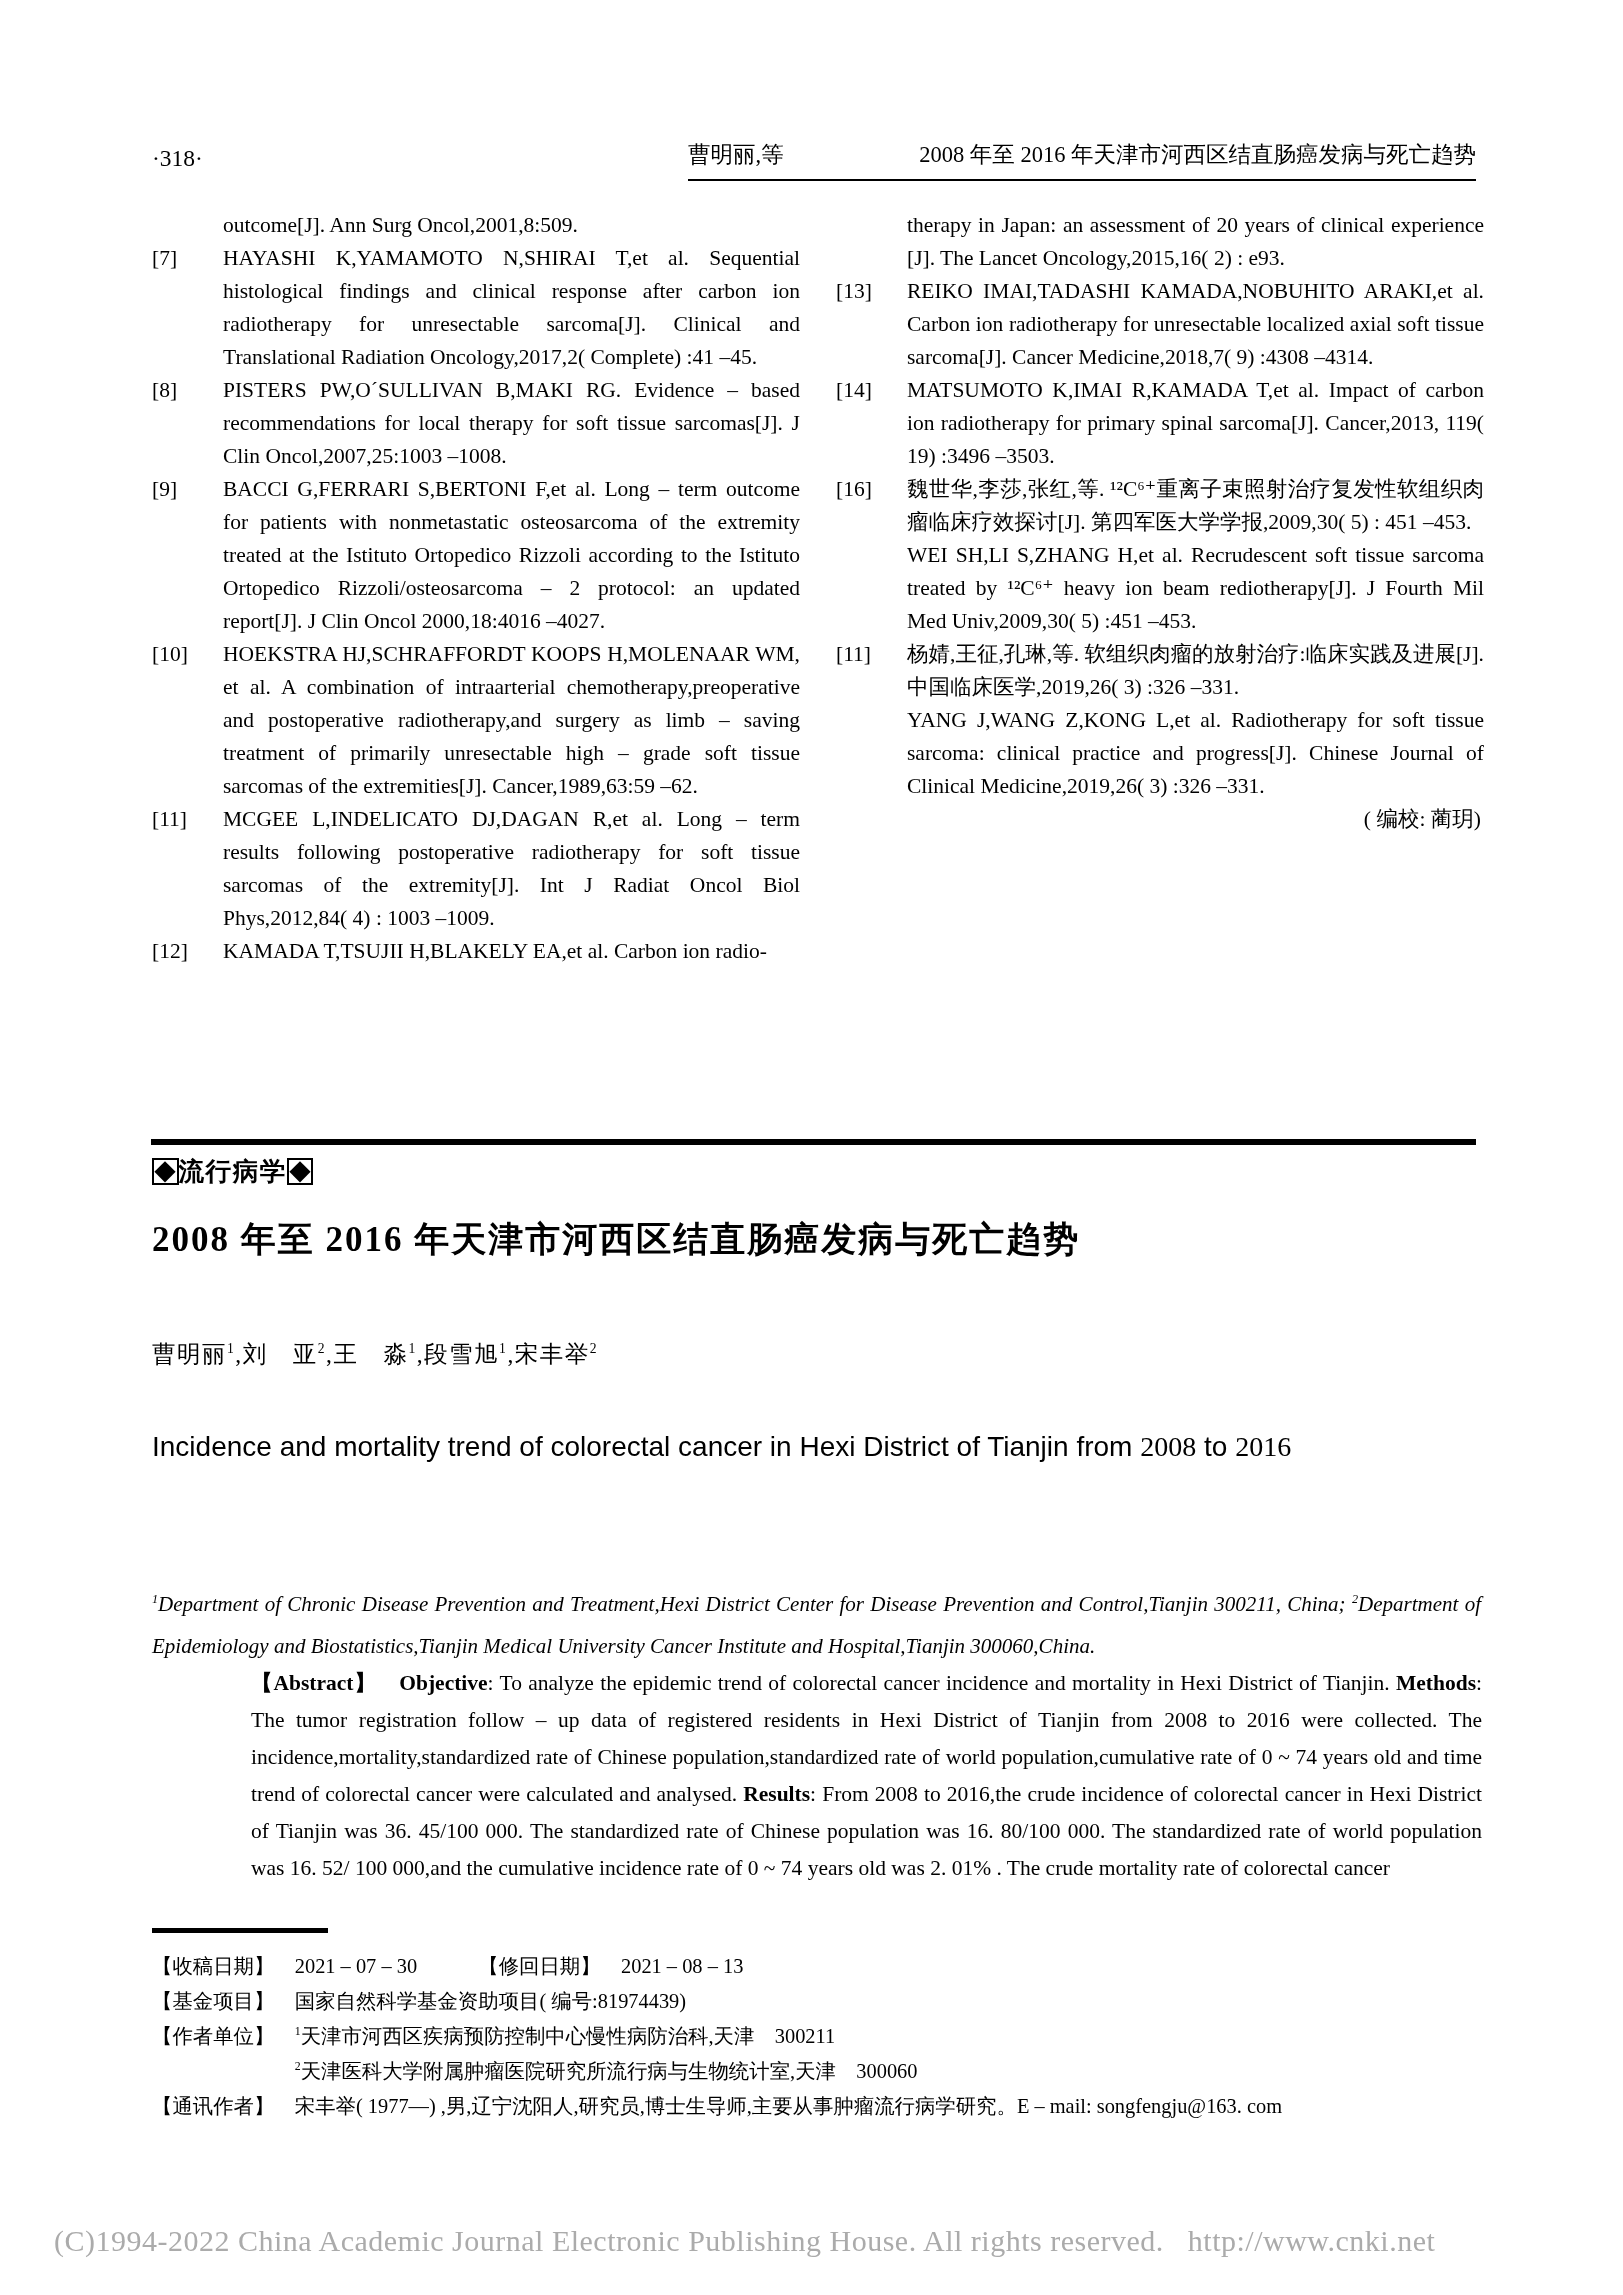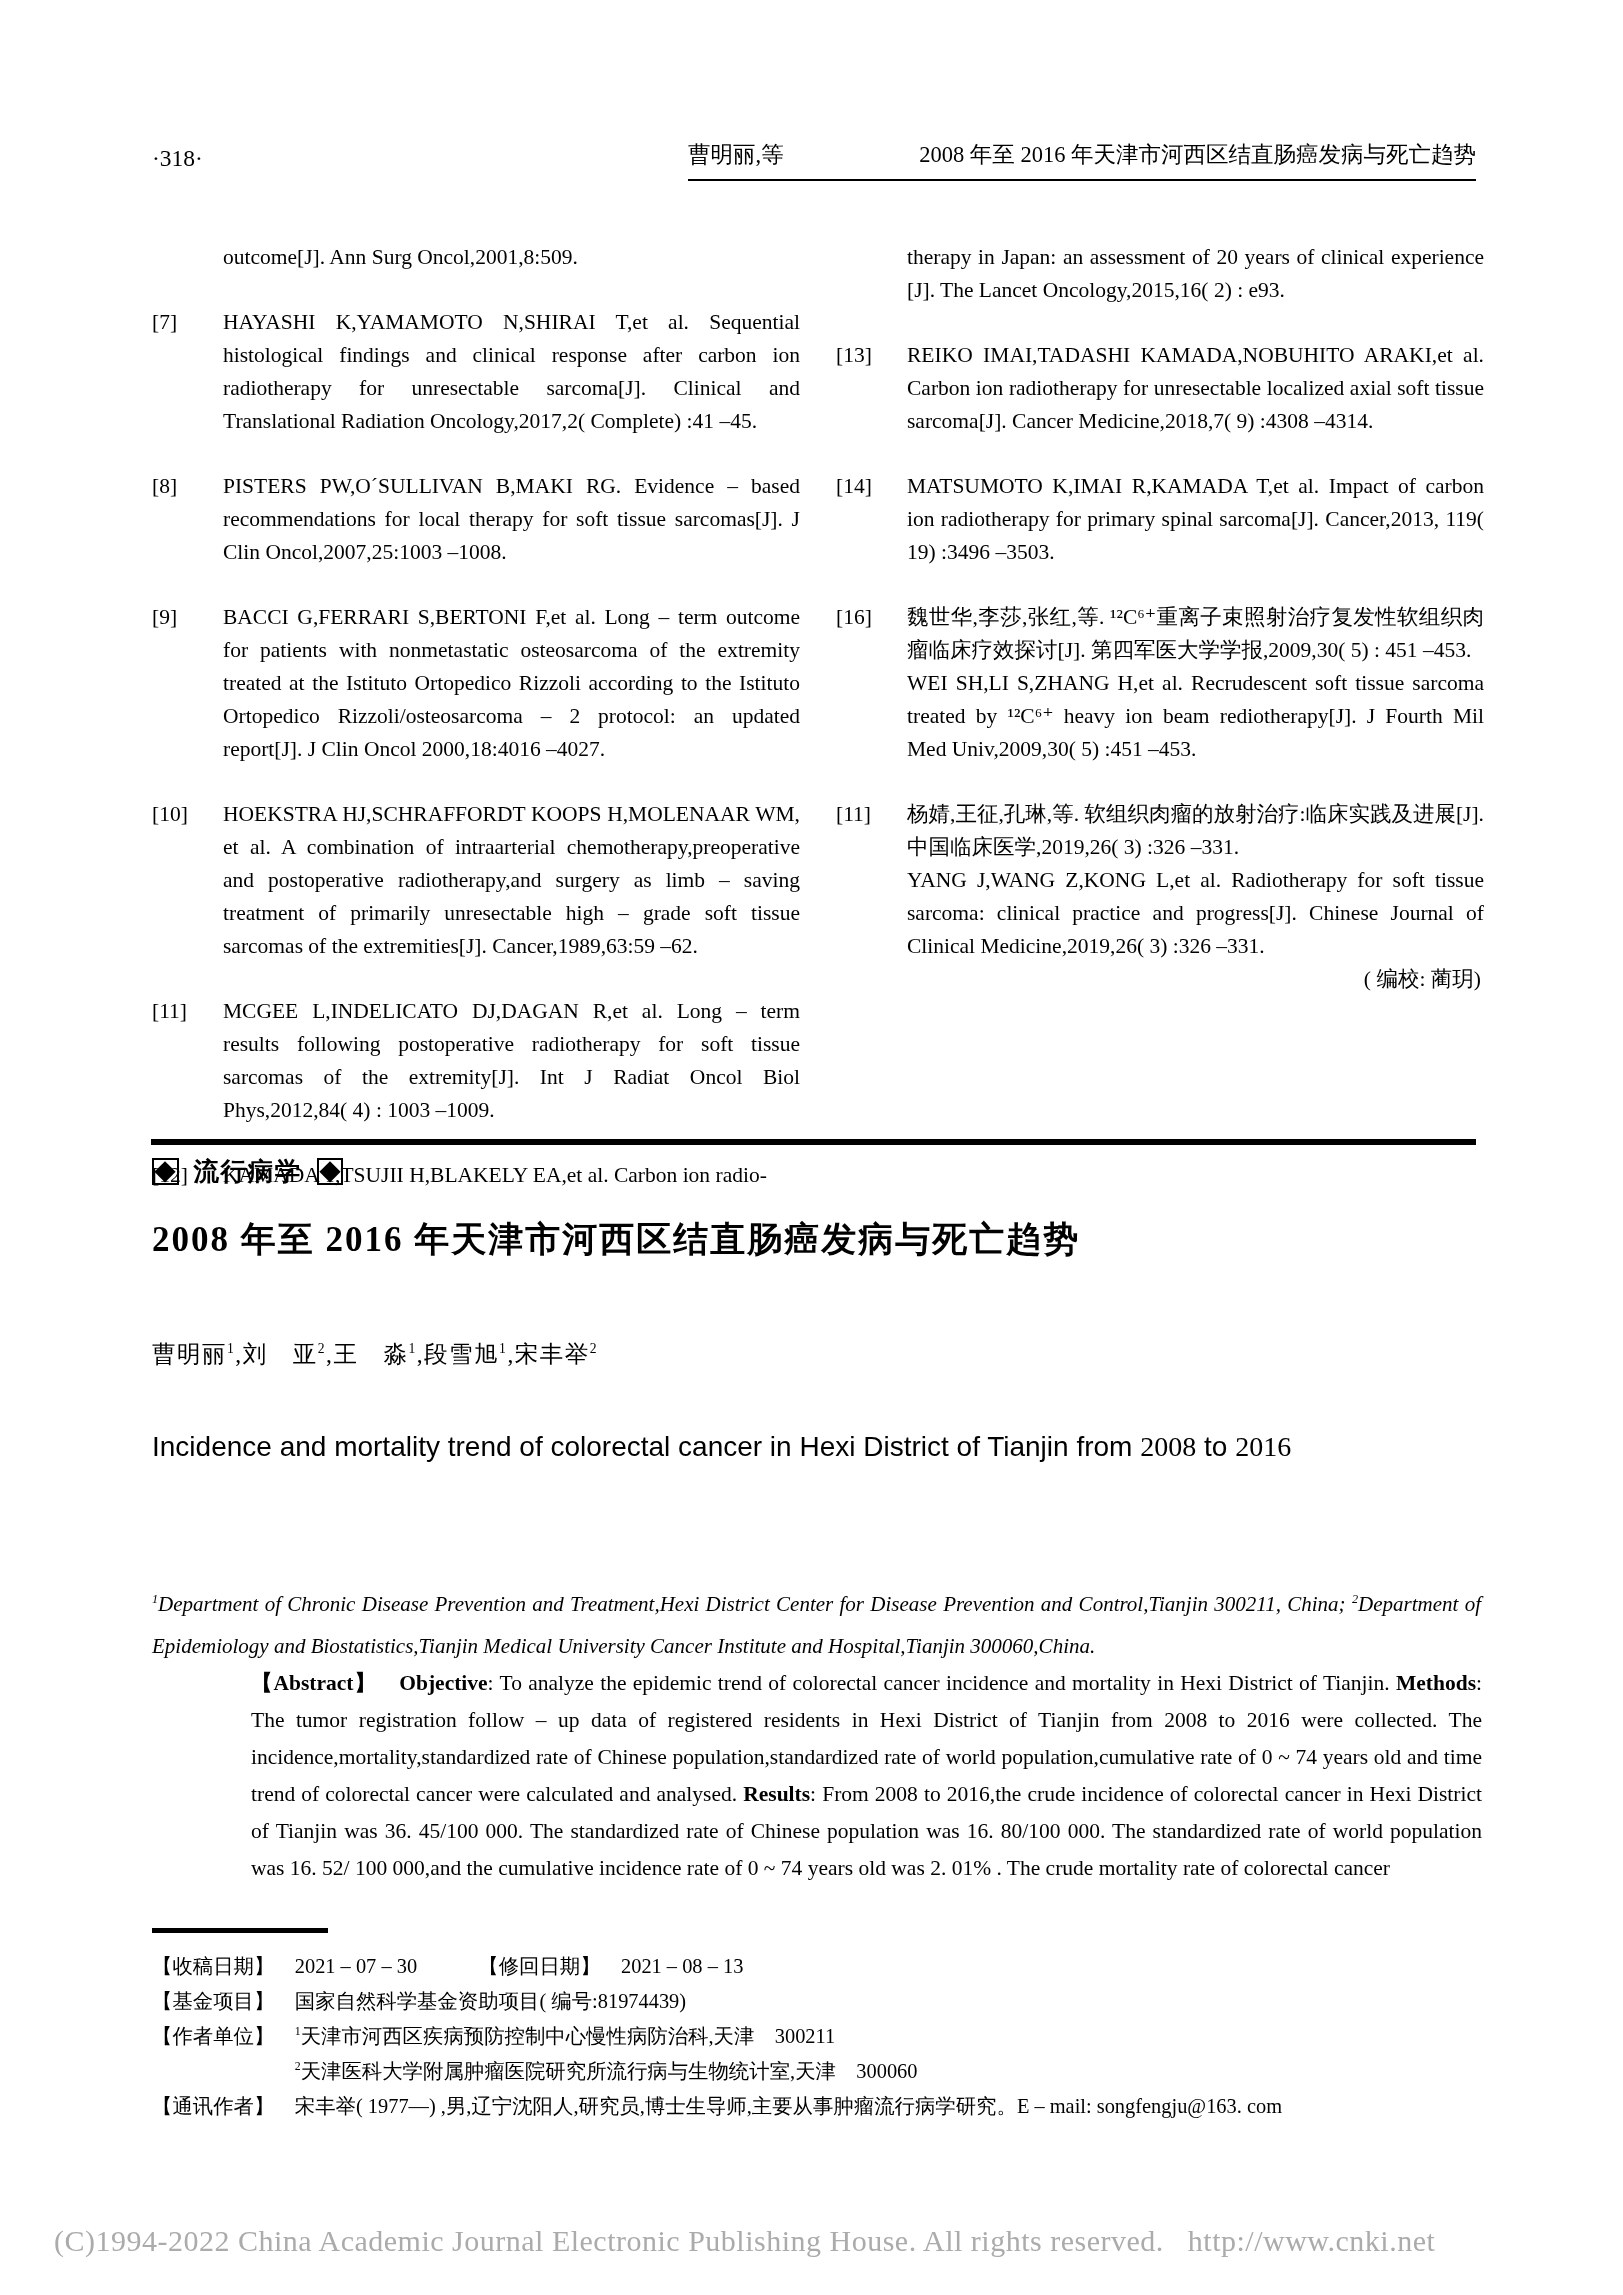--- a/index.html
+++ b/index.html
@@ -22,30 +22,30 @@
   .runhead{
     position:absolute;left:688px;right:147px;top:139px;
     display:flex;justify-content:space-between;align-items:baseline;
     font-size:22.5px;border-bottom:2px solid #000;padding-bottom:9.2px;
   }
 
   
   .refcol{position:absolute;top:209px;width:648px;font-size:21.5px;line-height:33px;text-align:justify;}
   #refs-left{left:152px;}
   #refs-right{left:836px;}
-  .ref{position:relative;padding-left:71px;margin-top:32px;}
+  .ref{position:relative;padding-left:71px;}
   .ref-label{position:absolute;left:0;top:0;}
   .ref p{margin:0;}
   .editor{text-align:right;padding-right:3.1px;}
 
   
   .rule-main{position:absolute;left:151px;top:1139px;width:1325px;height:5.6px;background:#000;}
   .badge{
     position:absolute;left:152px;top:1154px;
-    display:flex;align-items:center;gap:15px;
+    display:flex;align-items:center;gap:0;
     font-family:"Liberation Sans","DejaVu Sans",sans-serif;
     font-weight:bold;font-size:25.6px;letter-spacing:1.5px;
   }
   .dbox{display:inline-block;width:22.5px;height:22.5px;border:2.6px solid #000;position:relative;}
   .dbox::after{
     content:"";position:absolute;left:50%;top:50%;width:15.3px;height:15.3px;
     background:#000;transform:translate(-50%,-50%) rotate(45deg);
   }
   .title-cn{position:absolute;left:152px;top:1216px;font-size:35px;font-weight:bold;letter-spacing:2px;}
   .authors-cn{position:absolute;left:152px;top:1338px;font-size:23.5px;letter-spacing:1.5px;}

